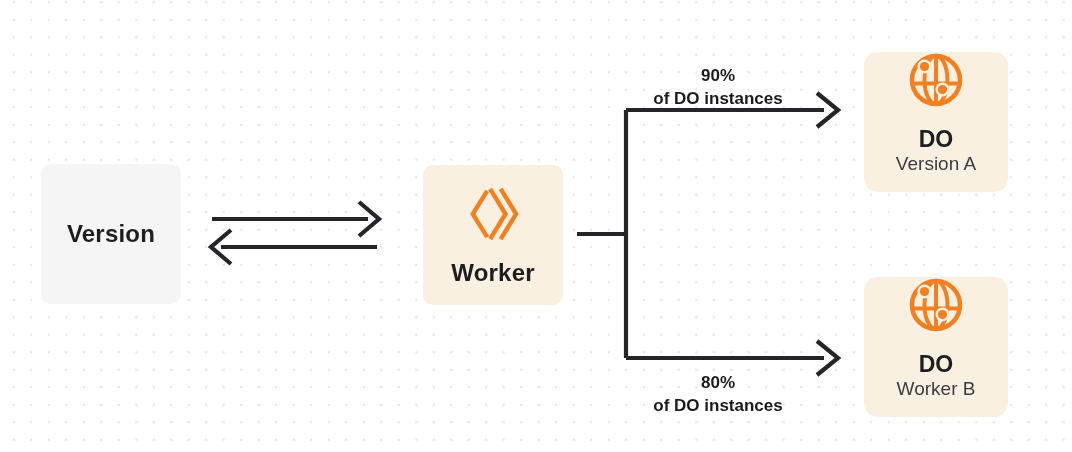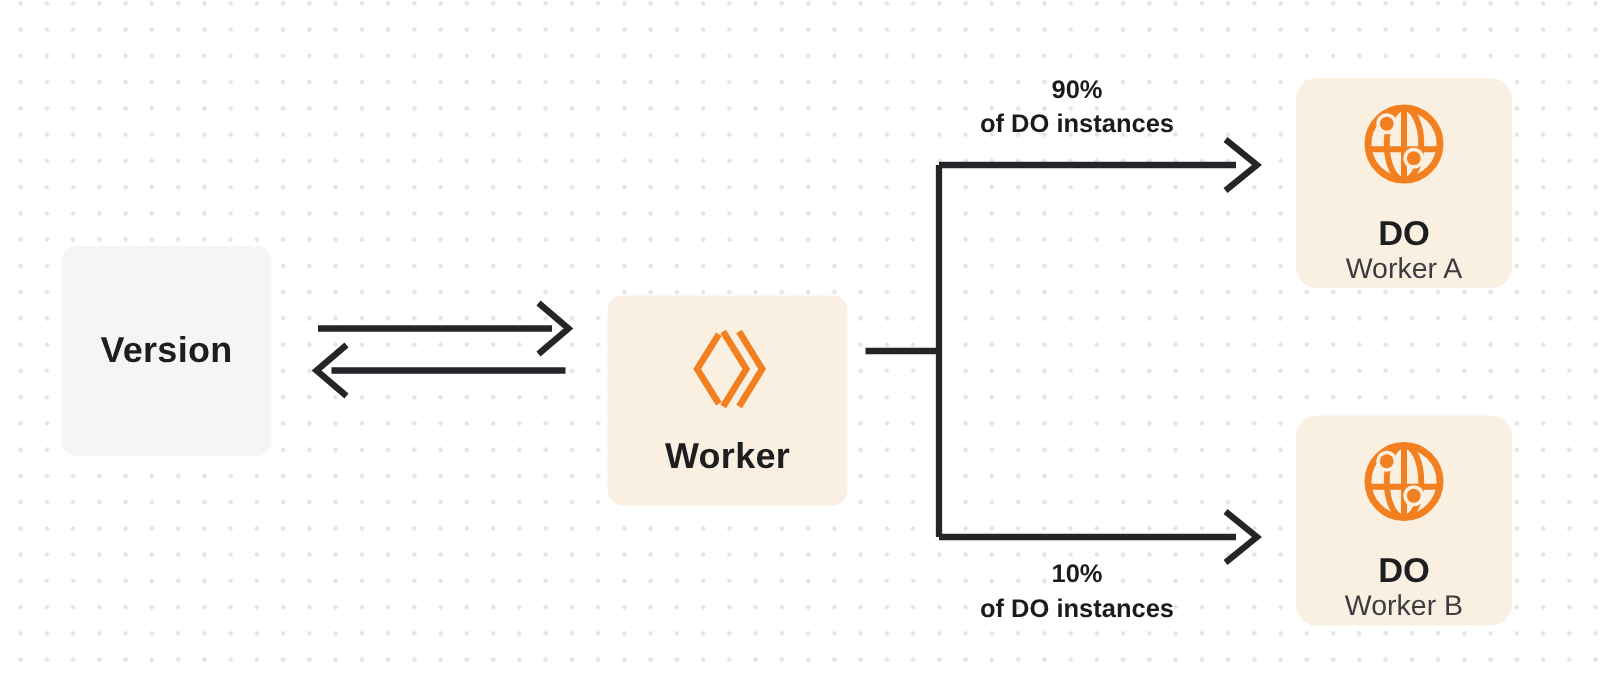--- a/index.html
+++ b/index.html
@@ -31,48 +31,48 @@
     position:absolute;display:flex;flex-direction:column;align-items:center;
     justify-content:center;
   }
   .client-box{
     left:41px;top:164px;width:140px;height:140px;
     background:var(--gray-box);border-radius:10px;
   }
   .client-box .node-label{font-size:24px;font-weight:700;color:var(--text);letter-spacing:.2px;}
 
   .worker-box{
-    left:405px;top:165px;width:160px;height:140px;
+    left:423px;top:165px;width:140px;height:140px;
     background:var(--cream-box);border-radius:10px;
-    justify-content:flex-start;padding-top:21px;margin-top:32px;
+    justify-content:flex-start;padding-top:21px;
   }
   .worker-box .node-label{
     margin-top:17px;font-size:24px;font-weight:700;color:var(--text);letter-spacing:.2px;
   }
   .worker-logo{display:block;}
   .worker-logo polyline{fill:none;stroke:var(--accent-orange);stroke-width:4.6;stroke-linejoin:miter;}
 
   .do-box{
     width:144px;height:140px;background:var(--cream-box);border-radius:14px;
-    justify-content:flex-end;padding-top:12px;
+    justify-content:flex-start;
   }
   .do-a{left:864px;top:52px;}
   .do-b{left:864px;top:277px;}
   .do-title{margin-top:18px;font-size:23px;font-weight:700;color:var(--text);line-height:26px;}
   .do-sub{font-size:19px;font-weight:400;color:var(--text-soft);line-height:24px;}
   .globe{display:block;}
   .globe .g-stroke{fill:none;stroke:var(--accent-orange);}
   .globe .halo{fill:var(--cream-box);}
   .globe .dot{fill:var(--accent-orange);}
 
   .route-label{
     position:absolute;width:250px;text-align:center;
     font-size:17px;font-weight:700;color:#1B1B1B;line-height:23px;
   }
-  .route-label-top{left:593px;top:48px;}
+  .route-label-top{left:593px;top:64px;}
   .route-label-bottom{left:593px;top:371px;}
 </style>
 </head>
 <body>
 
 <div class="canvas">
 
   <svg class="overlay" viewBox="0 0 1072 452">
 
     <g>
@@ -113,37 +113,37 @@
     </svg>
     <span class="node-label">Worker</span>
   </div>
 
   <div class="route-label route-label-top">
     <div>90%</div>
     <div>of DO instances</div>
   </div>
 
   <div class="route-label route-label-bottom">
-    <div>10%</div>
+    <div>80%</div>
     <div>of DO instances</div>
   </div>
 
   <div class="node do-box do-a">
     <svg class="globe" width="56" height="56" viewBox="0 0 56 56">
       <circle class="g-stroke" cx="28" cy="28" r="24" stroke-width="4.6"></circle>
       <line class="g-stroke" x1="28" y1="4.5" x2="28" y2="51.5" stroke-width="4"></line>
       <ellipse class="g-stroke" cx="28" cy="28" rx="11.5" ry="24" stroke-width="4"></ellipse>
       <line class="g-stroke" x1="5" y1="31.5" x2="51" y2="31.5" stroke-width="4"></line>
       <circle class="halo" cx="16.5" cy="14.5" r="7"></circle>
       <circle class="dot" cx="16.5" cy="14.5" r="4.6"></circle>
       <circle class="halo" cx="34.5" cy="37.5" r="7"></circle>
       <circle class="dot" cx="34.5" cy="37.5" r="4.6"></circle>
     </svg>
     <span class="do-title">DO</span>
-    <span class="do-sub">Worker A</span>
+    <span class="do-sub">Version A</span>
   </div>
 
   <div class="node do-box do-b">
     <svg class="globe" width="56" height="56" viewBox="0 0 56 56">
       <circle class="g-stroke" cx="28" cy="28" r="24" stroke-width="4.6"></circle>
       <line class="g-stroke" x1="28" y1="4.5" x2="28" y2="51.5" stroke-width="4"></line>
       <ellipse class="g-stroke" cx="28" cy="28" rx="11.5" ry="24" stroke-width="4"></ellipse>
       <line class="g-stroke" x1="5" y1="31.5" x2="51" y2="31.5" stroke-width="4"></line>
       <circle class="halo" cx="16.5" cy="14.5" r="7"></circle>
       <circle class="dot" cx="16.5" cy="14.5" r="4.6"></circle>

